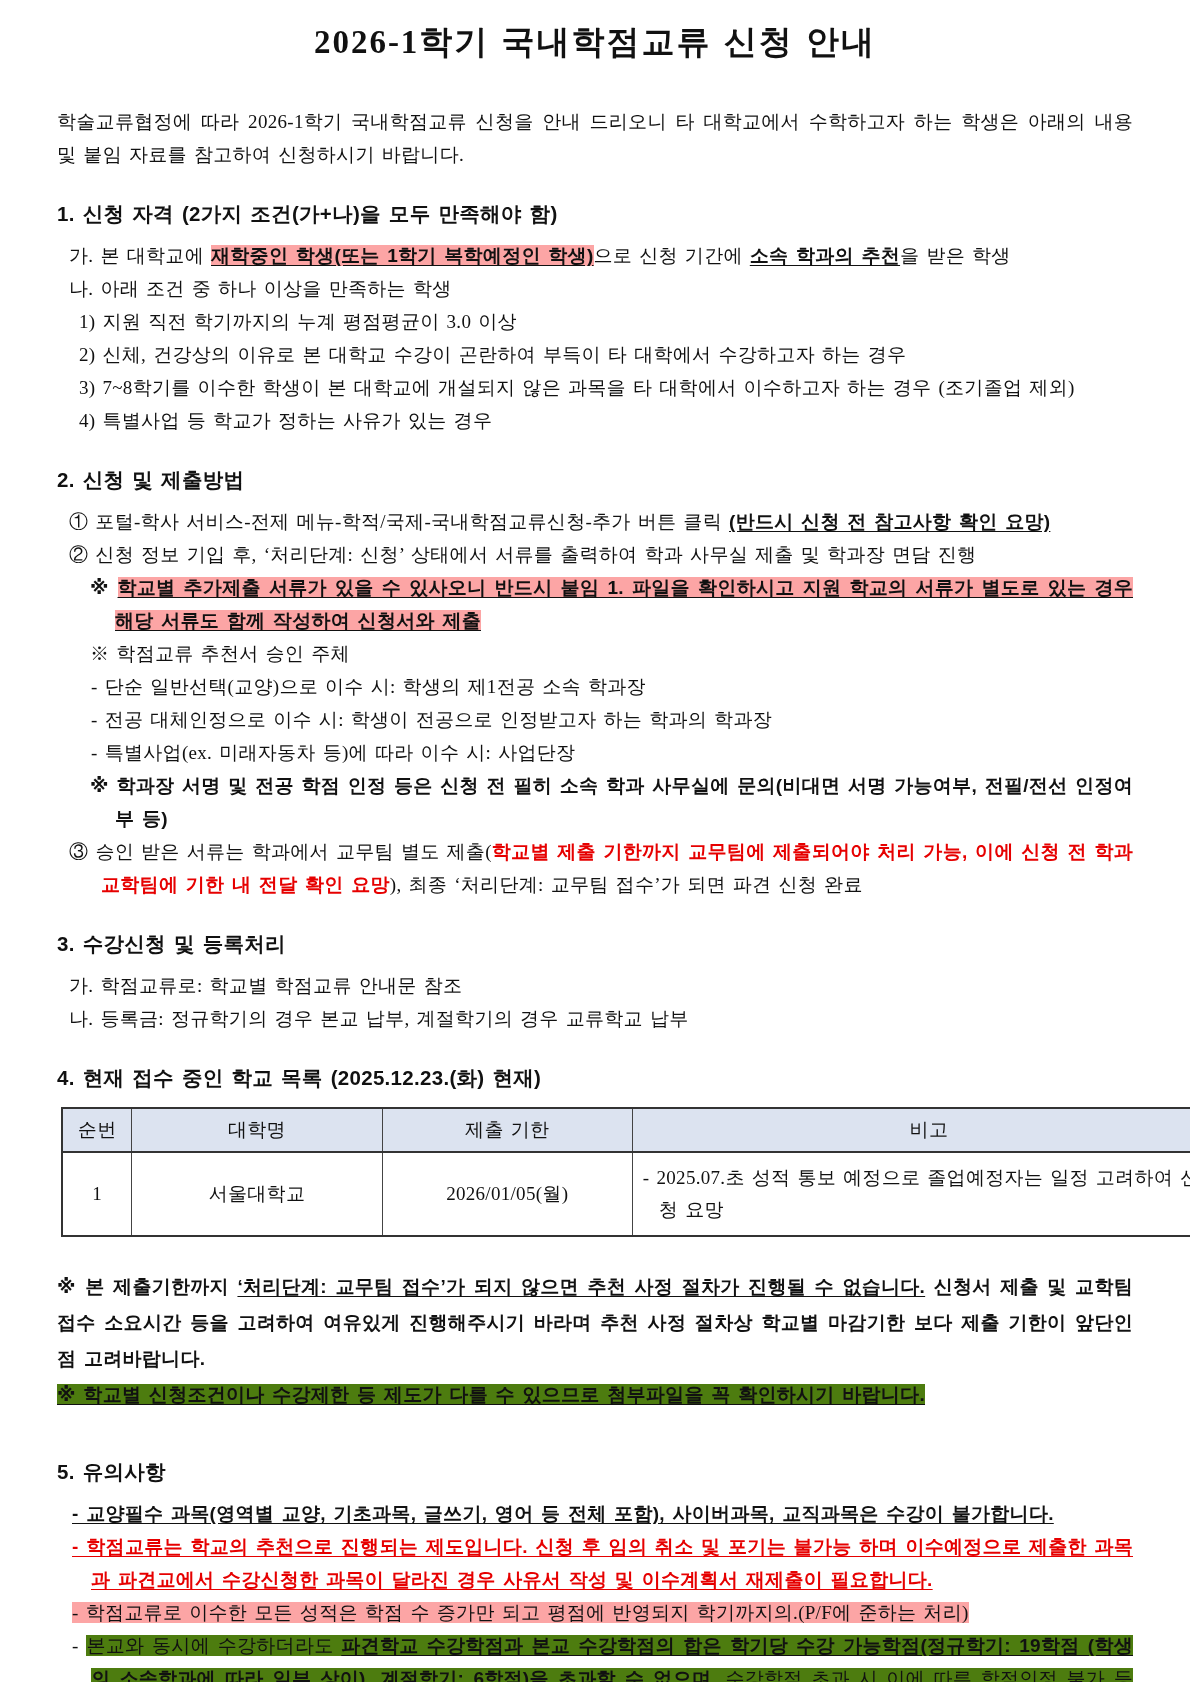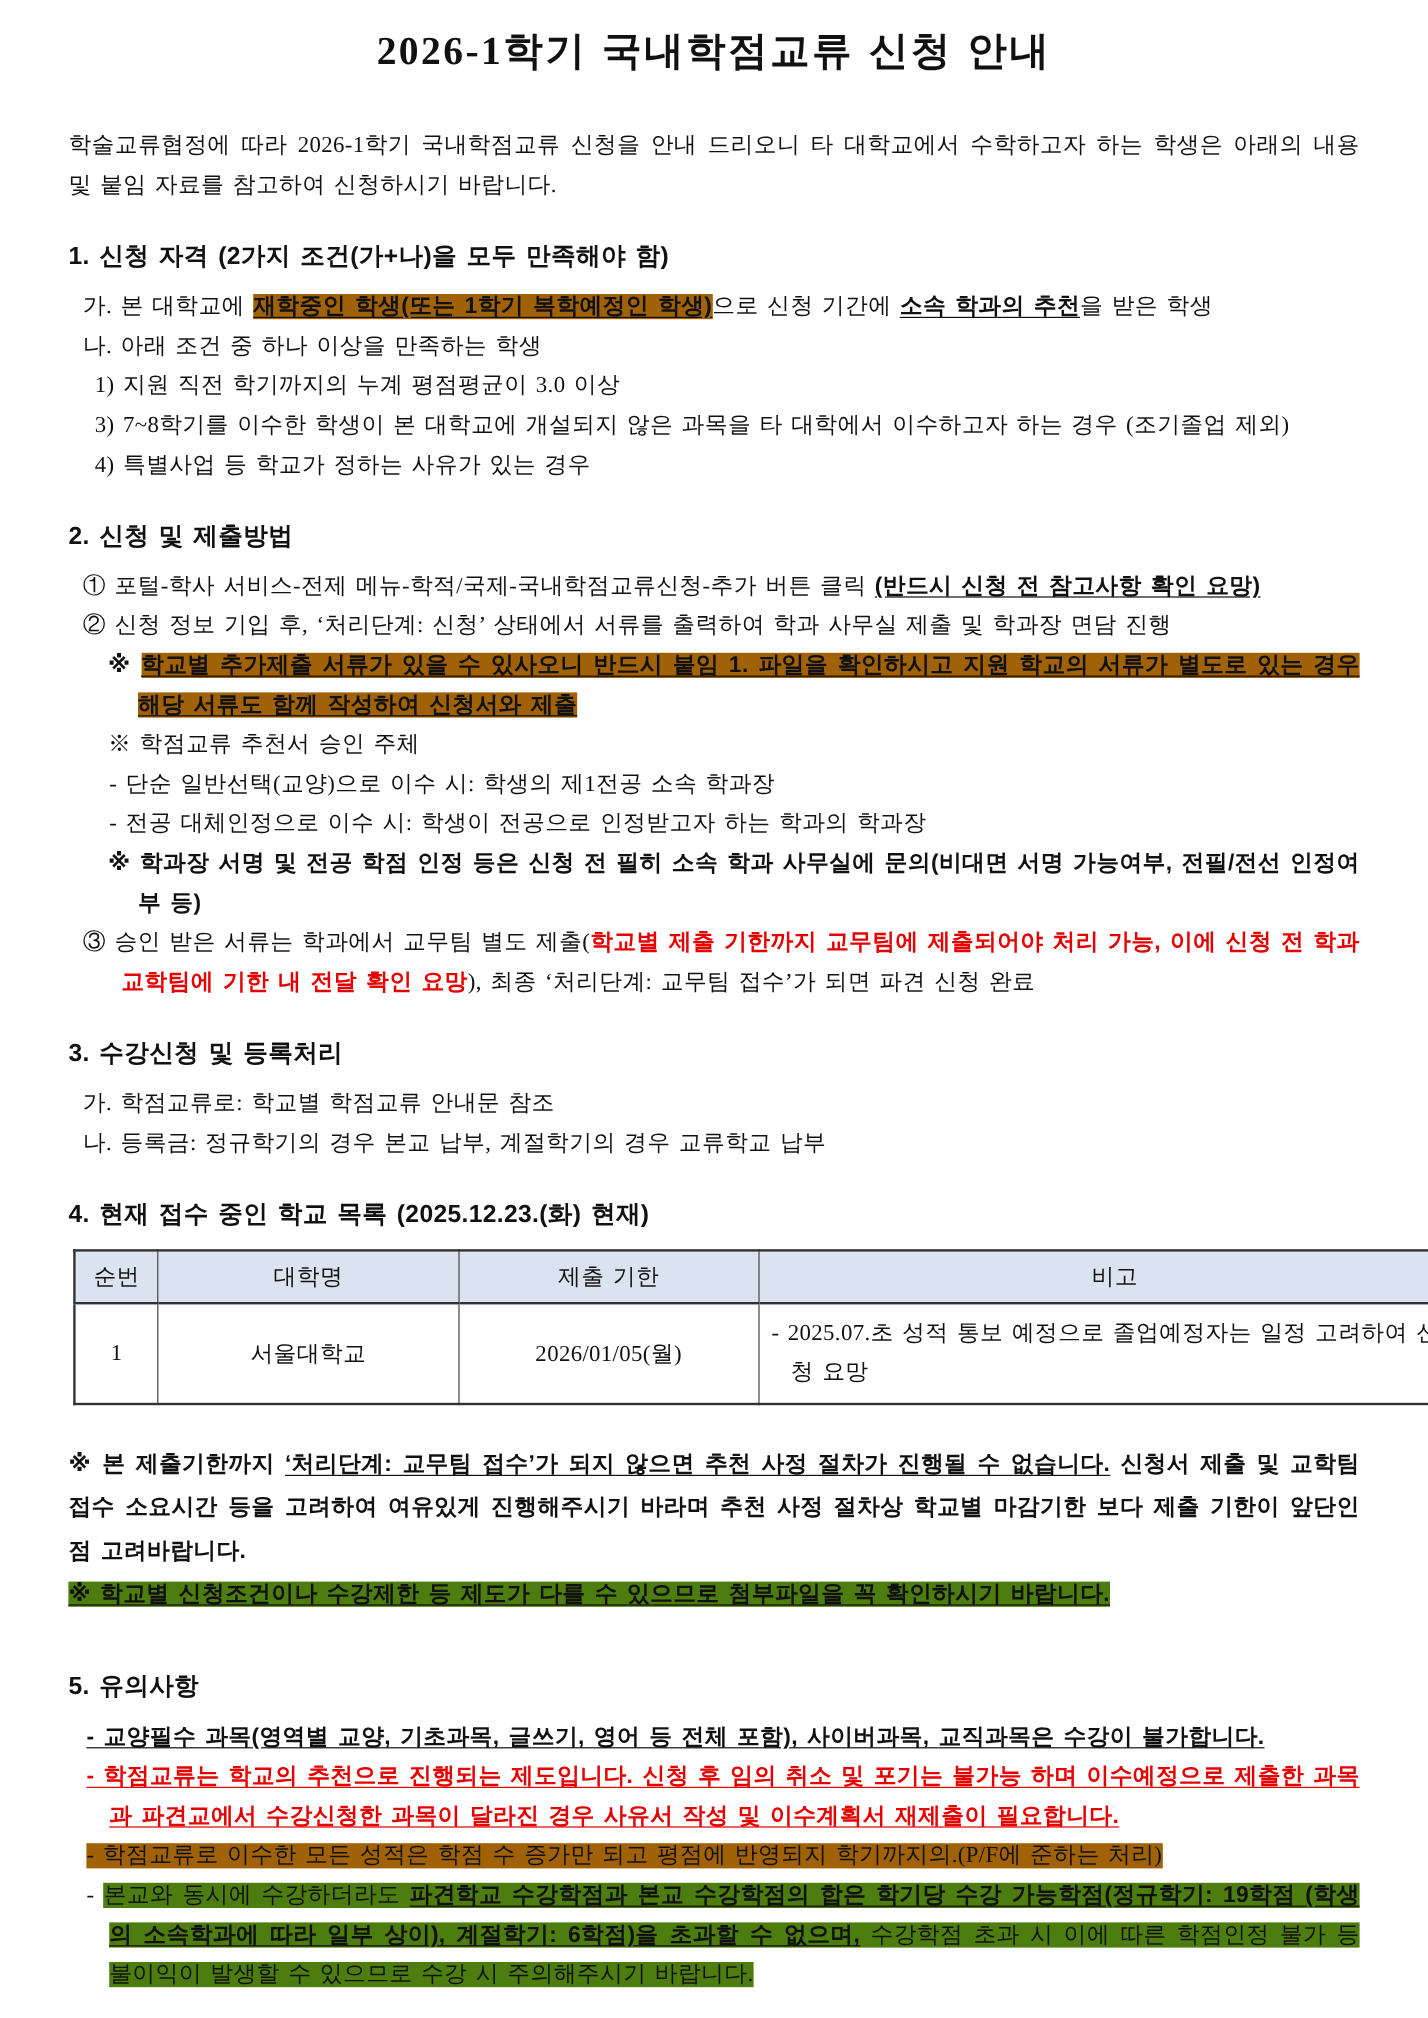--- a/index.html
+++ b/index.html
@@ -18,21 +18,21 @@
   p { margin:0; line-height:33px; text-align:justify; }
   .sec-h {
     font-family:"Liberation Sans","DejaVu Sans",sans-serif;
     font-size:20.5px; font-weight:700; margin:28px 0 10px 0; line-height:30px;
     text-align:left;
   }
   .intro { margin-bottom:4px; }
   .b { font-weight:700; font-family:"Liberation Sans","DejaVu Sans",sans-serif; }
   .u { text-decoration:underline; text-underline-offset:3px; }
   .red { color:#e60000; }
-  .hl-y { background:#a16207; }
+  .hl-y { background:#fca5a5; }
   .hl-g { background:#4d7c0f; }
   
   .ind1 { padding-left:12px; }
   .ind2 { padding-left:22px; }
   .h-circ { padding-left:44px; text-indent:-32px; }
   .h-note { padding-left:58px; text-indent:-25px; }
   .h-dash2 { padding-left:46px; text-indent:-12px; }
   .h-dash5 { padding-left:34px; text-indent:-19px; }
   .warn { font-weight:700; font-family:"Liberation Sans","DejaVu Sans",sans-serif; line-height:36px; }
   .warn-top { margin-top:32px; }
@@ -57,30 +57,32 @@
 <div class="page">
 
   <h1 class="title">2026-1학기 국내학점교류 신청 안내</h1>
 
   <p class="intro">학술교류협정에 따라 2026-1학기 국내학점교류 신청을 안내 드리오니 타 대학교에서 수학하고자 하는 학생은 아래의 내용 및 붙임 자료를 참고하여 신청하시기 바랍니다.</p>
 
   <h2 class="sec-h">1. 신청 자격 (2가지 조건(가+나)을 모두 만족해야 함)</h2>
   <p class="ind1"><span>가. 본 대학교에 </span><span class="hl-y b u">재학중인 학생(또는 1학기 복학예정인 학생)</span><span>으로 신청 기간에 </span><span class="b u">소속 학과의 추천</span><span>을 받은 학생</span></p>
   <p class="ind1">나. 아래 조건 중 하나 이상을 만족하는 학생</p>
   <p class="ind2">1) 지원 직전 학기까지의 누계 평점평균이 3.0 이상</p>
+  <p class="ind2">2) 신체, 건강상의 이유로 본 대학교 수강이 곤란하여 부득이 타 대학에서 수강하고자 하는 경우</p>
   <p class="ind2">3) 7~8학기를 이수한 학생이 본 대학교에 개설되지 않은 과목을 타 대학에서 이수하고자 하는 경우 (조기졸업 제외)</p>
   <p class="ind2">4) 특별사업 등 학교가 정하는 사유가 있는 경우</p>
 
   <h2 class="sec-h">2. 신청 및 제출방법</h2>
   <p class="h-circ"><span>① 포털-학사 서비스-전제 메뉴-학적/국제-국내학점교류신청-추가 버튼 클릭 </span><span class="b u">(반드시 신청 전 참고사항 확인 요망)</span></p>
   <p class="h-circ">② 신청 정보 기입 후, ‘처리단계: 신청’ 상태에서 서류를 출력하여 학과 사무실 제출 및 학과장 면담 진행</p>
   <p class="h-note"><span class="b">※ </span><span class="hl-y b u">학교별 추가제출 서류가 있을 수 있사오니 반드시 붙임 1. 파일을 확인하시고 지원 학교의 서류가 별도로 있는 경우 해당 서류도 함께 작성하여 신청서와 제출</span></p>
   <p class="h-note">※ 학점교류 추천서 승인 주체</p>
   <p class="h-dash2">- 단순 일반선택(교양)으로 이수 시: 학생의 제1전공 소속 학과장</p>
   <p class="h-dash2">- 전공 대체인정으로 이수 시: 학생이 전공으로 인정받고자 하는 학과의 학과장</p>
+  <p class="h-dash2">- 특별사업(ex. 미래자동차 등)에 따라 이수 시: 사업단장</p>
   <p class="h-note b">※ 학과장 서명 및 전공 학점 인정 등은 신청 전 필히 소속 학과 사무실에 문의(비대면 서명 가능여부, 전필/전선 인정여부 등)</p>
   <p class="h-circ"><span>③ 승인 받은 서류는 학과에서 교무팀 별도 제출(</span><span class="red b">학교별 제출 기한까지 교무팀에 제출되어야 처리 가능, 이에 신청 전 학과 교학팀에 기한 내 전달 확인 요망</span><span>), 최종 ‘처리단계: 교무팀 접수’가 되면 파견 신청 완료</span></p>
 
   <h2 class="sec-h">3. 수강신청 및 등록처리</h2>
   <p class="ind1">가. 학점교류로: 학교별 학점교류 안내문 참조</p>
   <p class="ind1">나. 등록금: 정규학기의 경우 본교 납부, 계절학기의 경우 교류학교 납부</p>
 
   <h2 class="sec-h">4. 현재 접수 중인 학교 목록 (2025.12.23.(화) 현재)</h2>
   <div class="tbl-wrap">
     <table class="tbl">

